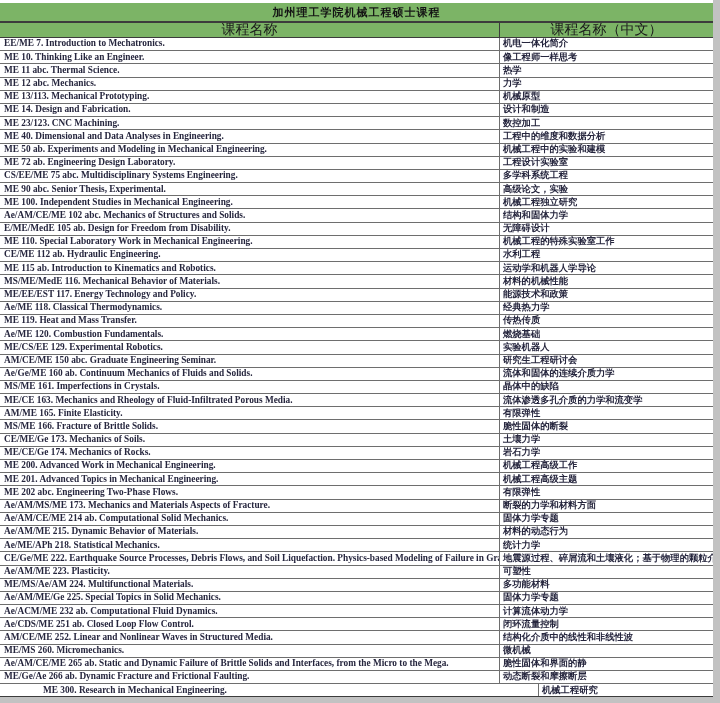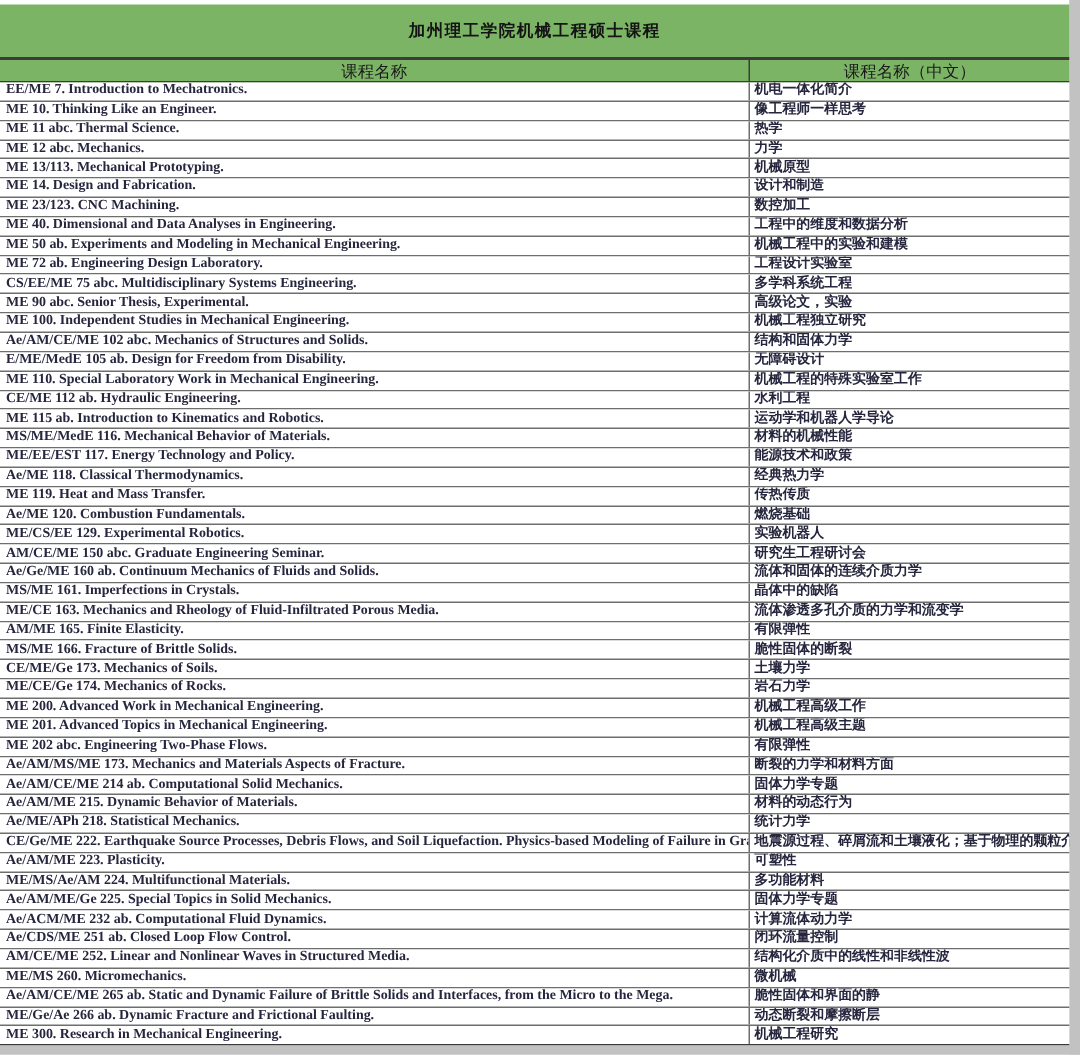--- a/index.html
+++ b/index.html
@@ -18,54 +18,54 @@
     overflow:hidden;
   }
   .page{
     position:absolute;top:0;left:0;
     width:713px;height:697px;
     background:#ffffff;
     display:flex;flex-direction:column;
   }
   .titlebar{
     margin-top:3px;
-    height:37px;
+    height:20px;
     background:var(--header-green);
     border-bottom:2px solid var(--border-dark);
     display:flex;align-items:center;justify-content:center;
     flex:0 0 auto;
   }
   .titlebar .title-text{
     font-size:11px;font-weight:bold;color:#141414;
     letter-spacing:1px;white-space:nowrap;
   }
   .thead{
     height:15px;flex:0 0 auto;
     display:grid;grid-template-columns:500px 1fr;
     background:var(--header-green);
     border-bottom:1px solid var(--border-dark);
   }
   .hcell{
     display:flex;align-items:center;justify-content:center;
-    font-size:11px;color:#1a1a1a;white-space:nowrap;overflow:hidden;
+    font-size:14px;color:#1a1a1a;white-space:nowrap;overflow:hidden;
   }
   .hcell.left{border-right:1px solid var(--border-dark);}
   .tbody{
     flex:1 1 auto;
     display:flex;flex-direction:column;
   }
   .trow{
     flex:1 1 0;
     display:grid;grid-template-columns:500px 1fr;
     border-bottom:1px solid var(--row-border);
     background:#fff;
     min-height:0;
     font-weight:bold;
   }
-  .trow:last-child{border-bottom:1px solid var(--border-dark);}
+  .trow:last-child{border-bottom:1px solid var(--border-dark);padding-left:39px;}
   .cell{
     display:flex;align-items:center;
     font-size:9.3px;color:var(--text);
     white-space:nowrap;overflow:hidden;
     line-height:1;
   }
   .cell.en{border-right:1px solid var(--row-border);padding-left:4px;}
   .cell.zh{padding-left:3px;}
   .edge-strip-right{
     position:absolute;top:0;right:0;width:7px;height:703px;

